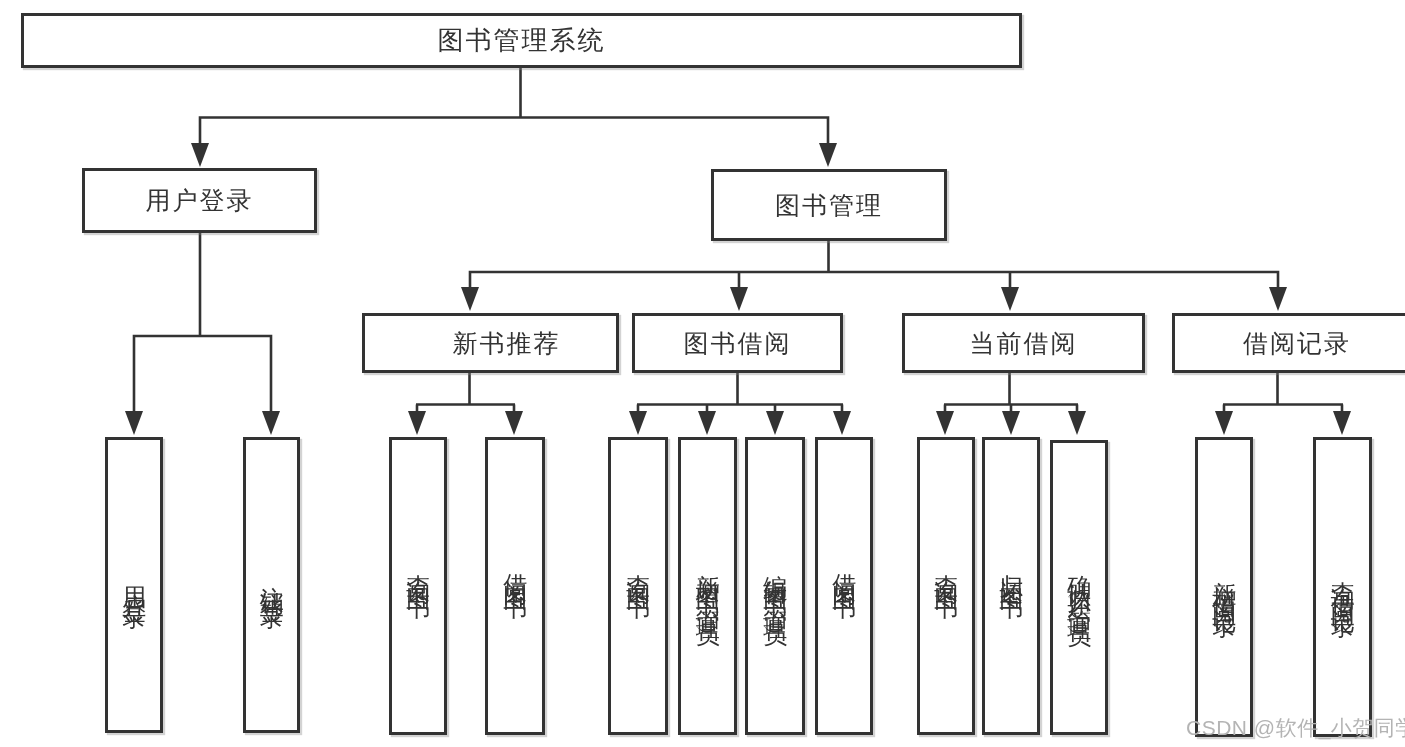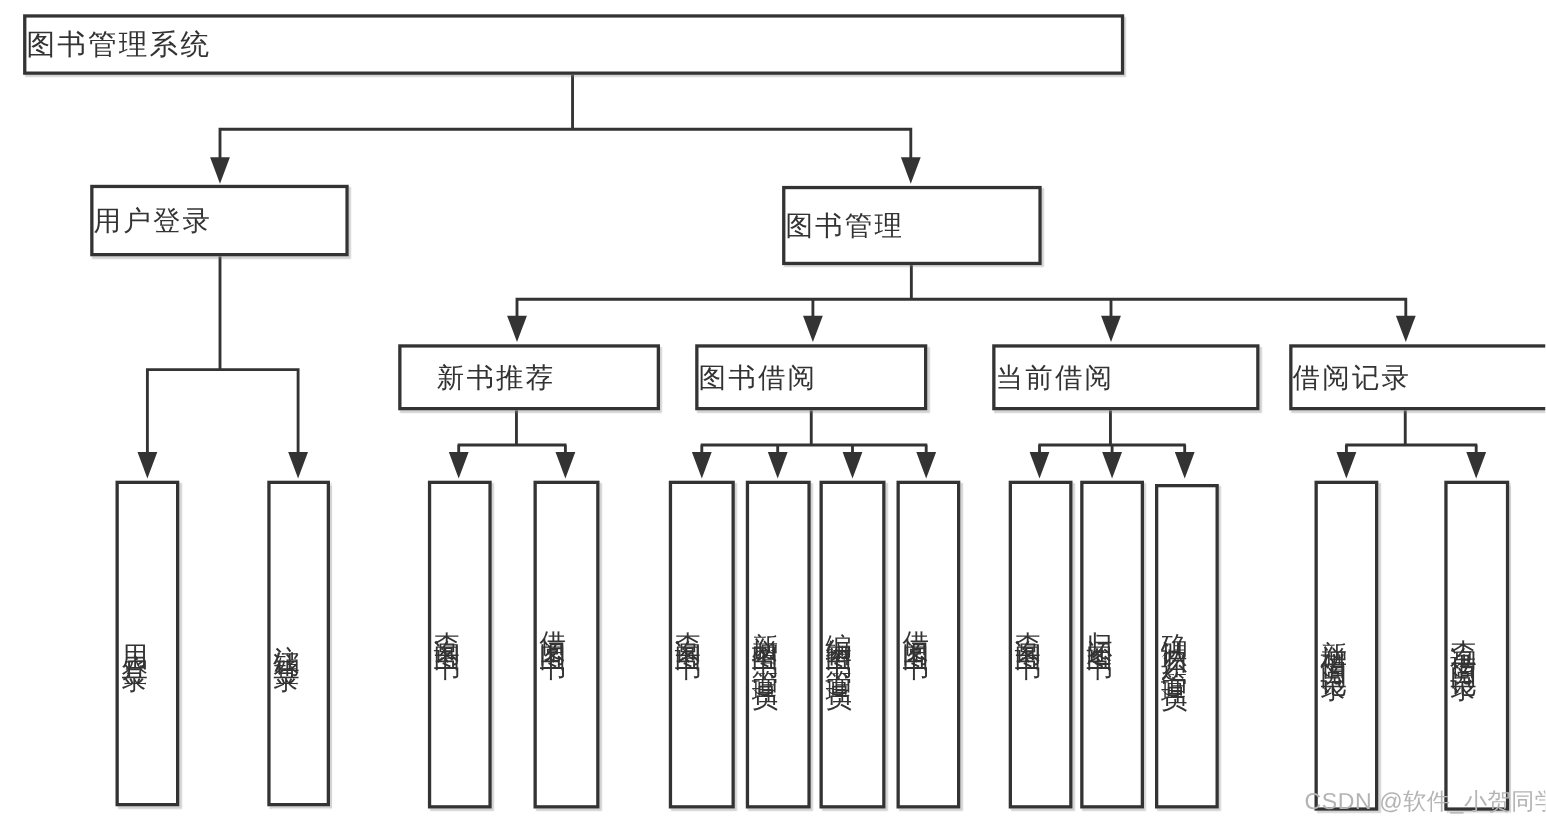--- a/index.html
+++ b/index.html
@@ -12,21 +12,21 @@
     color:#333;
   }
   #wires{position:absolute;left:0;top:0;width:1405px;height:747px;}
   .box{
     position:absolute;
     box-sizing:border-box;
     border:3px solid #333333;
     background:#ffffff;
     display:flex;
     align-items:center;
-    justify-content:flex-start;
+    justify-content:center;
     box-shadow:2px 2px 1px rgba(130,130,130,0.35);
   }
   .hlabel{
     font-size:25px;
     letter-spacing:2px;
     color:#333333;
     white-space:nowrap;
   }
   .root .hlabel{font-size:26px;}
   .vlabel{
@@ -97,21 +97,21 @@
     <span class="hlabel">图书管理系统</span>
   </div>
 
   <div class="box" style="left:82px;top:168px;width:235px;height:65px;">
     <span class="hlabel">用户登录</span>
   </div>
   <div class="box" style="left:711px;top:169px;width:236px;height:72px;">
     <span class="hlabel">图书管理</span>
   </div>
 
-  <div class="box" style="left:362px;top:313px;width:238px;height:60px;padding-left:32px;">
+  <div class="box" style="left:362px;top:313px;width:257px;height:60px;padding-left:32px;">
     <span class="hlabel">新书推荐</span>
   </div>
   <div class="box" style="left:632px;top:313px;width:211px;height:60px;">
     <span class="hlabel">图书借阅</span>
   </div>
   <div class="box" style="left:902px;top:313px;width:243px;height:60px;">
     <span class="hlabel">当前借阅</span>
   </div>
   <div class="box" style="left:1172px;top:313px;width:250px;height:60px;">
     <span class="hlabel">借阅记录</span>

